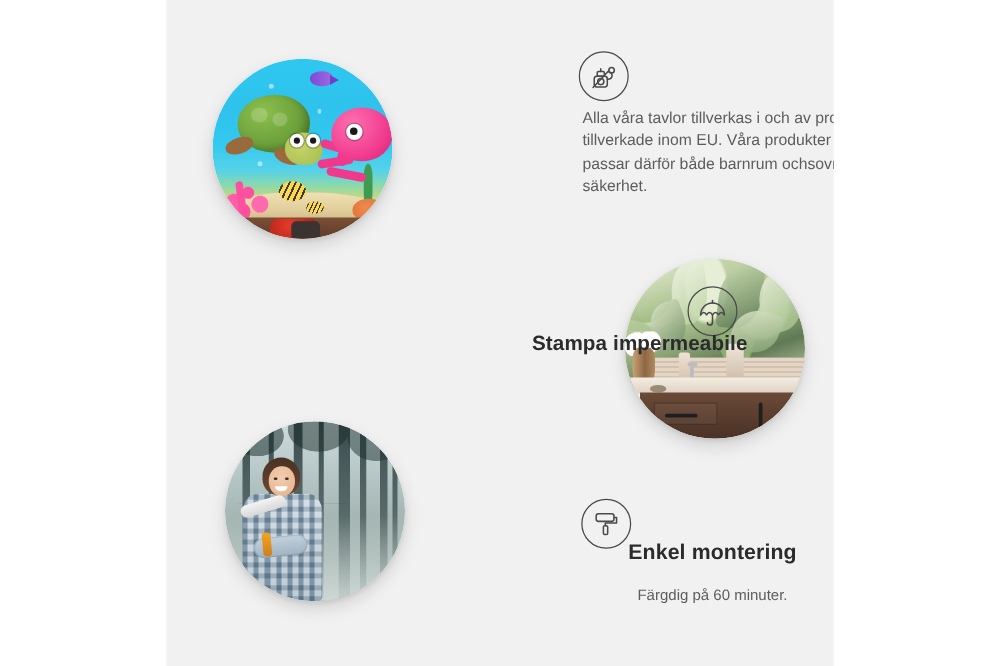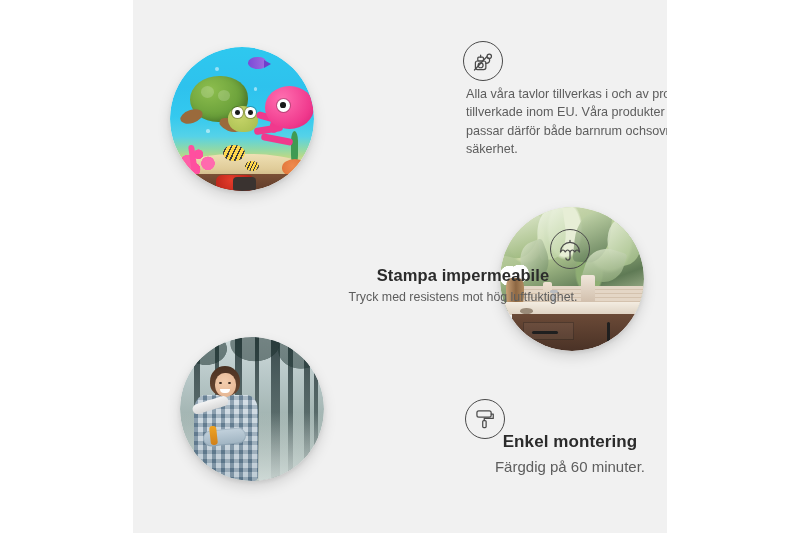--- a/index.html
+++ b/index.html
@@ -348,27 +348,27 @@
   .feat-desc {
     margin: 5px 0 0 0;
     font-size: 12.6px;
     line-height: 1.46;
     color: #5d5d5d;
   }
 
   #block-odour { position:absolute; left:333px; top:80px; width:292px; text-align:left; }
   #block-odour .feat-title { font-size: 18px; }
 
-  #block-water { position:absolute; left:195px; top:266px; width:270px; text-align:center; }
+  #block-water { position:absolute; left:195px; top:266px; width:270px; text-align:right; }
   #block-water .feat-title { font-size: 16.5px; }
   #block-water .feat-desc { margin-top: 3px; font-size: 12.4px; }
 
   #block-mount { position:absolute; left:322px; top:432px; width:230px; text-align:center; }
   #block-mount .feat-title { font-size: 17px; }
-  #block-mount .feat-desc { margin-top: 4px; font-size: 15px; }
+  #block-mount .feat-desc { margin-top: 16px; font-size: 12px; }
 
   #icon-odour { left: 330px; top: 41px; }
   #icon-water { left: 417px; top: 229px; }
   #icon-mount { left: 332px; top: 399px; }
 </style>
 </head>
 <body>
 
 <div class="page">
   <div class="content-panel">
@@ -450,21 +450,20 @@
       <svg viewBox="0 0 40 40" xmlns="http://www.w3.org/2000/svg" fill="none" stroke="#4a4a4a" stroke-width="1.3" stroke-linecap="round" stroke-linejoin="round">
         <path d="M10 23c0-5.5 4.5-10 10-10s10 4.5 10 10"></path>
         <path d="M10 23c1.7-2.6 3.6-2.6 5 0 1.6-2.6 3.4-2.6 5 0 1.6-2.6 3.4-2.6 5 0 1.4-2.6 3.3-2.6 5 0"></path>
         <path d="M20 23v6.2c0 1.5-1.1 2.4-2.3 2.4-1.1 0-2-.8-2-1.9"></path>
         <path d="M20 13v-2"></path>
       </svg>
     </div>
 
     <div id="block-water">
       <h3 class="feat-title">Stampa impermeabile</h3>
-      <p class="feat-desc">Tryck med resistens mot hög luftfuktighet.</p>
     </div>
 
     <div class="circle-img" id="img-forest">
       <div class="circle-inner">
         <div class="forest-bg"></div>
         <div class="trunk t-a"></div>
         <div class="trunk t-b"></div>
         <div class="trunk t-c"></div>
         <div class="trunk t-d"></div>
         <div class="trunk t-e"></div>

